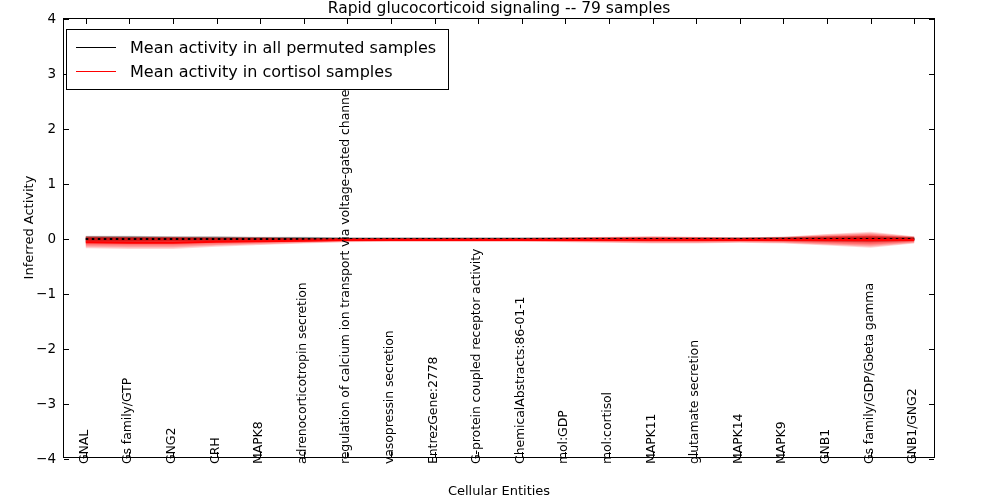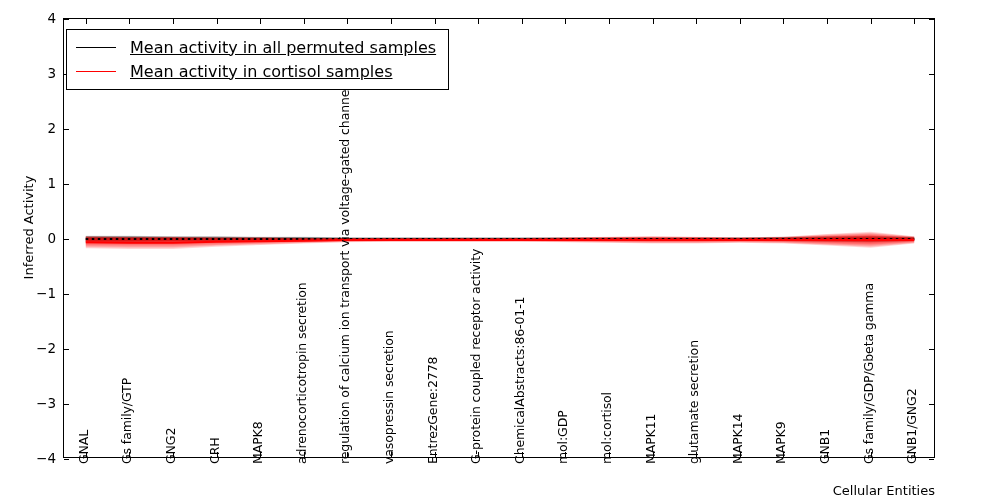--- a/index.html
+++ b/index.html
@@ -27,30 +27,30 @@
 
   
   #xtick-marks{position:absolute;left:0;top:0;width:100%;height:100%;}
   .xtick-mark{position:absolute;bottom:0;width:1px;height:5px;background:#000;}
   .xtick-mark.top{bottom:auto;top:0;}
 
   #xtick-labels{position:absolute;left:0;top:0;width:1000px;height:500px;z-index:5;}
   .xtick-label{position:absolute;bottom:36px;font-size:12.5px;line-height:13px;
                white-space:nowrap;transform:rotate(-90deg);transform-origin:left bottom;
                letter-spacing:-0.1px;}
-  #xlabel{position:absolute;left:63px;bottom:2px;width:872px;text-align:right;
+  #xlabel{position:absolute;left:63px;bottom:2px;width:872px;text-align:center;
           font-size:13px;}
 
   
   #legend{position:absolute;left:66px;top:29px;border:1px solid #000;background:#fff;
           padding:5px 12px 6px 9px;z-index:7;}
   .legend-row{display:flex;align-items:center;height:24px;}
   .legend-swatch{width:40px;height:0;border-top:1.4px solid #000;margin-right:14px;}
   .legend-swatch.red{border-top-color:#ff0000;}
-  .legend-text{font-size:16px;text-decoration:underline;}
+  .legend-text{font-size:16px;}
 
   
   #data-layer{position:absolute;left:0;top:0;width:872px;height:440px;overflow:hidden;}
   #data-layer svg{display:block;}
 </style>
 </head>
 <body>
 
 <div id="figure">
 
@@ -171,20 +171,21 @@
       <div class="xtick-label" style="left: 656.6px;">MAPK11</div>
       <div class="xtick-label" style="left: 700.2px;">glutamate secretion</div>
       <div class="xtick-label" style="left: 743.8px;">MAPK14</div>
       <div class="xtick-label" style="left: 787.4px;">MAPK9</div>
       <div class="xtick-label" style="left: 831px;">GNB1</div>
       <div class="xtick-label" style="left: 874.6px;">Gs family/GDP/Gbeta gamma</div>
       <div class="xtick-label" style="left: 918.2px;">GNB1/GNG2</div>
     </div>
   <div id="xlabel">Cellular Entities</div>
 
+  <div id="chart-title">Rapid glucocorticoid signaling -- 79 samples</div>
 
   <div id="legend">
     <div class="legend-row">
       <span class="legend-swatch"></span>
       <span class="legend-text">Mean activity in all permuted samples</span>
     </div>
     <div class="legend-row">
       <span class="legend-swatch red"></span>
       <span class="legend-text">Mean activity in cortisol samples</span>
     </div>

